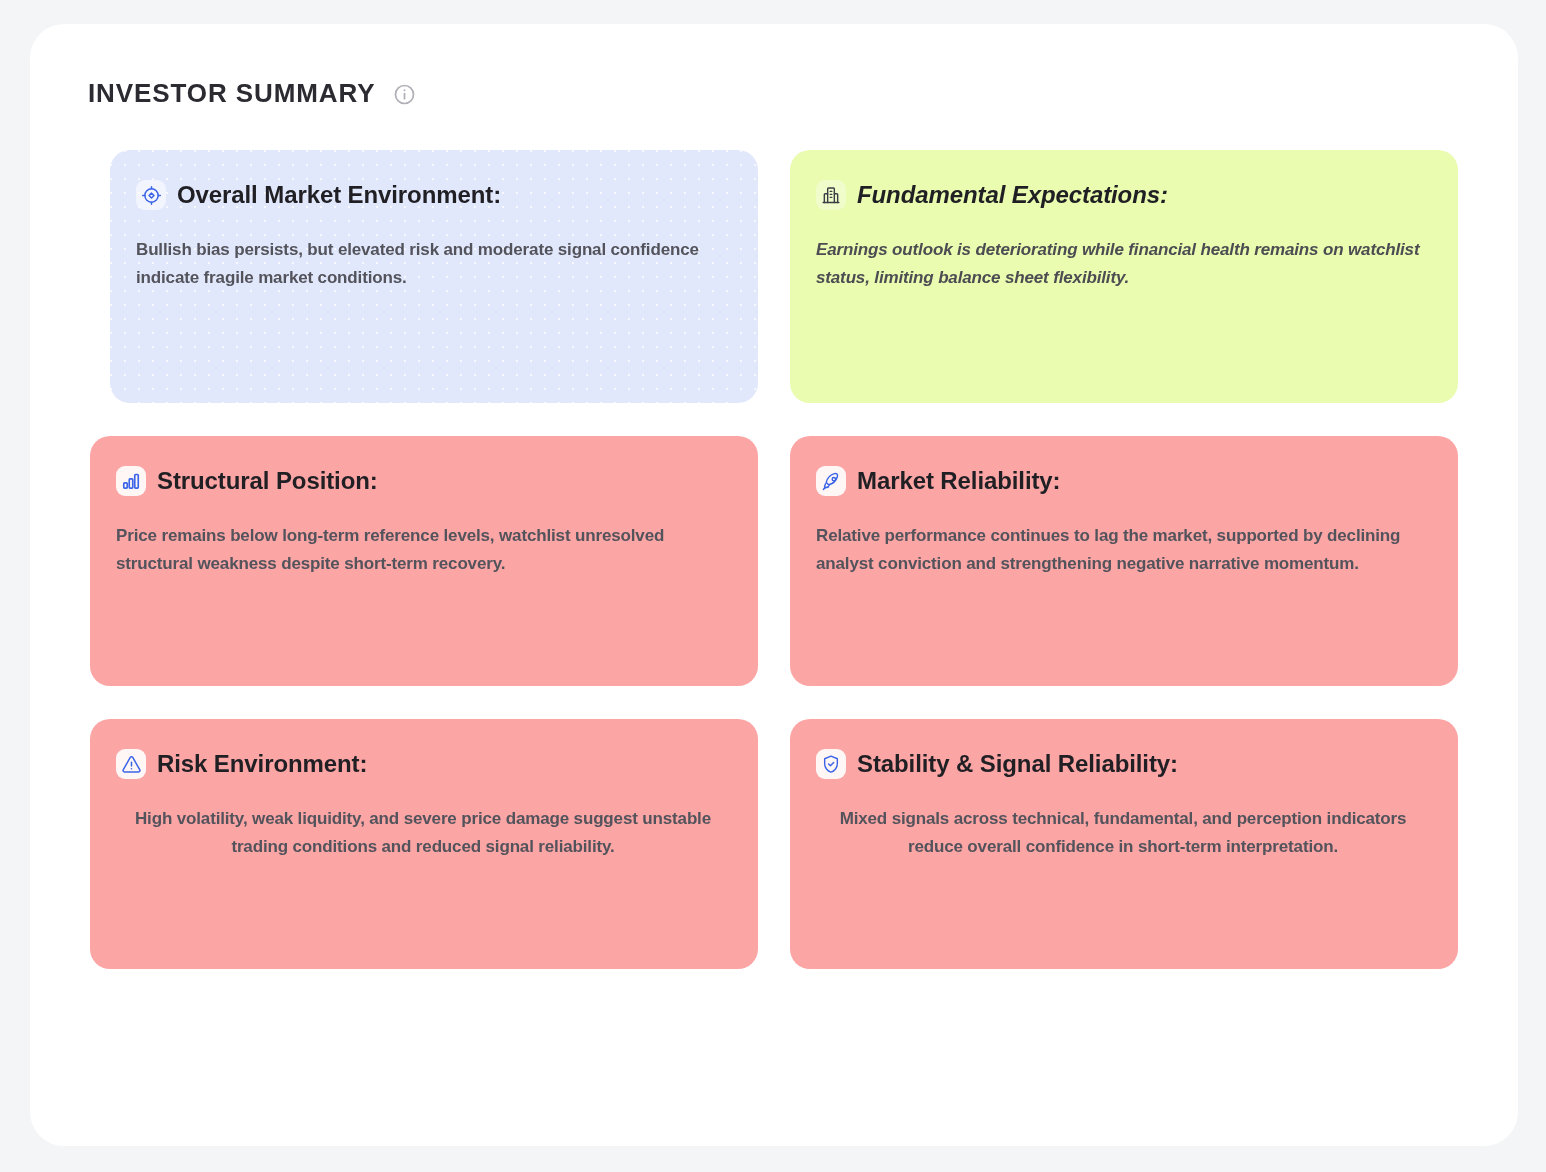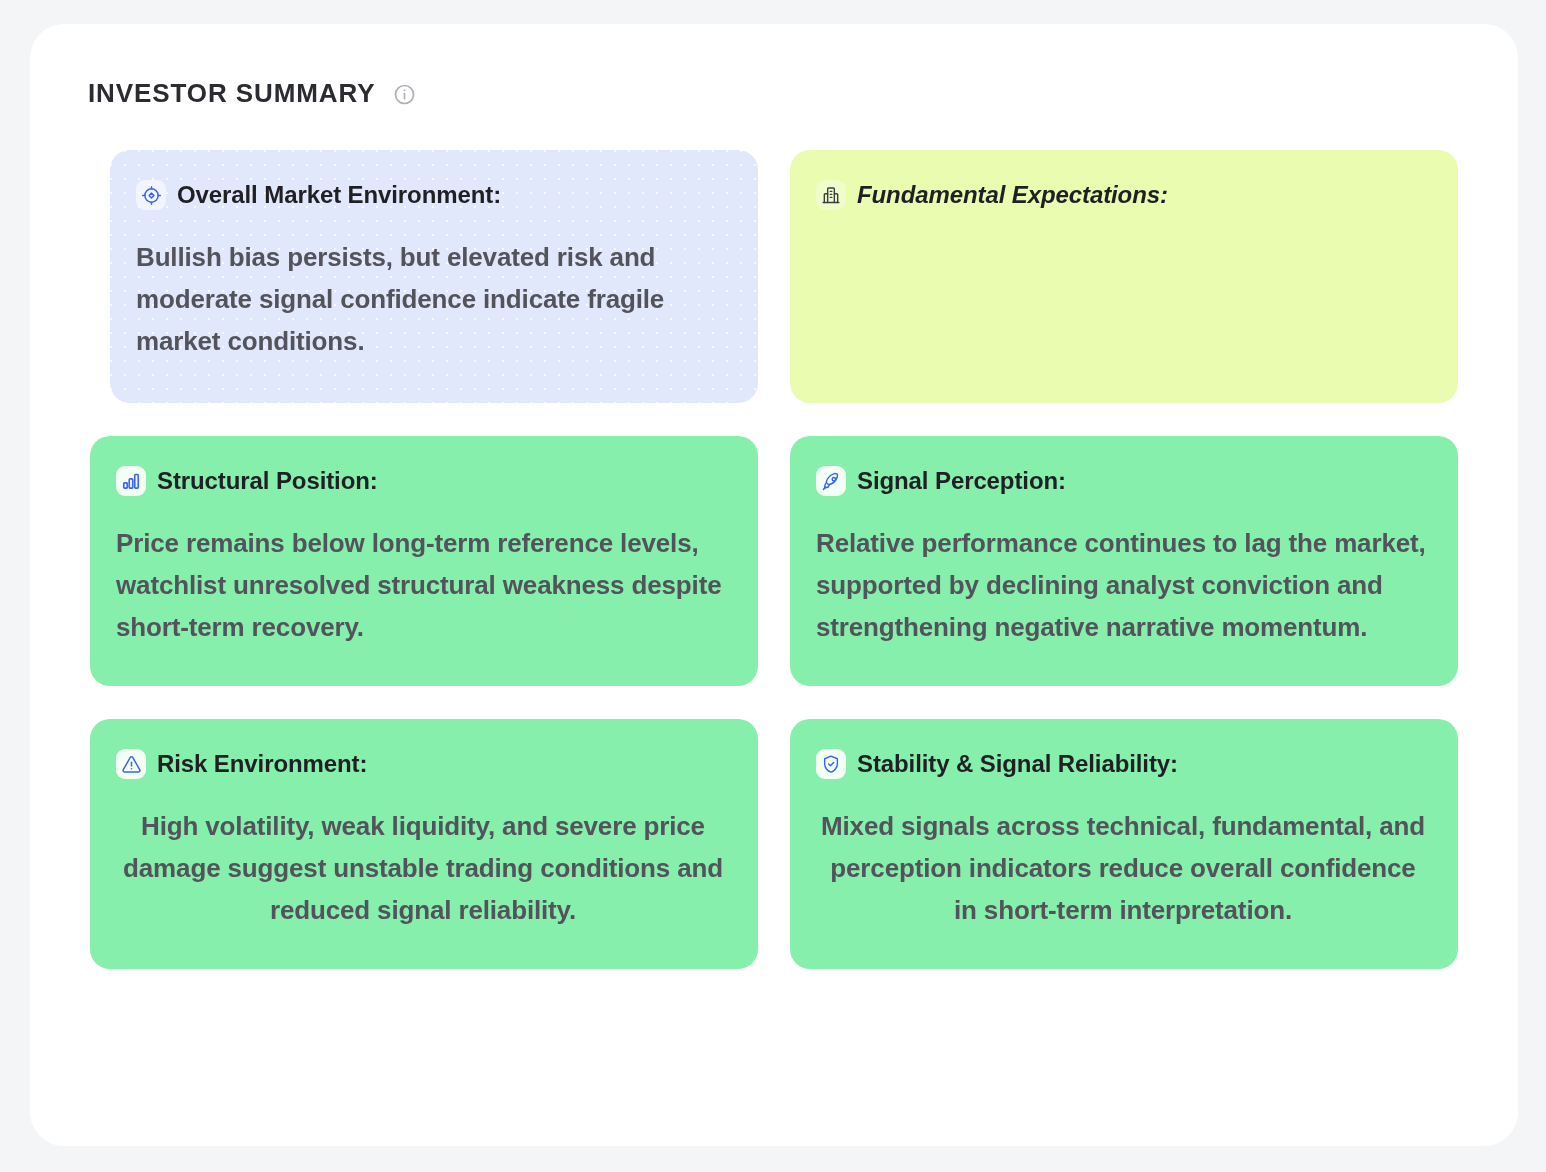--- a/index.html
+++ b/index.html
@@ -79,21 +79,21 @@
     background-size: 14px 14px;
     margin-left: 20px;
   }
   
   .card.theme-lime {
     background-color: #e9fcaf;
     font-style: italic;
   }
   
   .card.theme-gray {
-    background-color: #86efac;
+    background-color: #fca5a5;
   }
 
   .card-head {
     display: flex;
     align-items: center;
     gap: 11px;
     margin-bottom: 26px;
   }
 
   .icon-chip {
@@ -113,21 +113,21 @@
 
   .card-title {
     font-size: 24px;
     font-weight: 700;
     color: #1f1f24;
     line-height: 1.1;
     letter-spacing: -0.1px;
   }
 
   .card-body {
-    font-size: 26px;
+    font-size: 17px;
     font-weight: 700;
     color: #53535c;
     line-height: 1.62;
     letter-spacing: -0.15px;
     max-width: 615px;
   }
   .card.theme-lime .card-body { color: #4c4c52; }
 </style>
 </head>
 <body>
@@ -172,20 +172,21 @@
             <path d="M4 21V11.5a1 1 0 0 1 1-1h3"></path>
             <path d="M16 10.5h3a1 1 0 0 1 1 1V21"></path>
             <line x1="2.6" y1="21" x2="21.4" y2="21"></line>
             <line x1="11" y1="7.6" x2="13" y2="7.6"></line>
             <line x1="11" y1="11.2" x2="13" y2="11.2"></line>
             <line x1="11" y1="14.8" x2="13" y2="14.8"></line>
           </svg>
         </span>
         <span class="card-title">Fundamental Expectations:</span>
       </div>
+      <div class="card-body">Earnings outlook is deteriorating while financial health remains on watchlist status, limiting balance sheet flexibility.</div>
     </div>
 
     <div class="card row2 theme-gray">
       <div class="card-head">
         <span class="icon-chip">
           <svg viewBox="0 0 24 24" width="20" height="20" fill="none" stroke="#3b64e8" stroke-width="2" stroke-linecap="round" stroke-linejoin="round">
             <rect x="3.3" y="14.2" width="4.2" height="6.4" rx="1"></rect>
             <rect x="9.9" y="9.4" width="4.2" height="11.2" rx="1"></rect>
             <rect x="16.5" y="4.2" width="4.2" height="16.4" rx="1"></rect>
           </svg>
@@ -198,21 +199,21 @@
     <div class="card row2 theme-gray">
       <div class="card-head">
         <span class="icon-chip">
           <svg viewBox="0 0 24 24" width="21" height="21" fill="none" stroke="#3b64e8" stroke-width="1.7" stroke-linecap="round" stroke-linejoin="round">
             <path d="M5.2 14.6c-1.1 2.1-1 4.4-1 4.4s2.3.1 4.4-1"></path>
             <path d="M9.4 16.5 7.5 14.6 6 13.1c.9-4.3 4.3-8.6 9.2-10.1 2.6-.8 4.3.9 3.5 3.5-1.5 4.9-5.8 8.3-10.1 9.2z"></path>
             <circle cx="14.7" cy="9.3" r="1.9"></circle>
             <path d="M4.6 19.2 2.8 21"></path>
           </svg>
         </span>
-        <span class="card-title">Signal Perception:</span>
+        <span class="card-title">Market Reliability:</span>
       </div>
       <div class="card-body">Relative performance continues to lag the market, supported by declining analyst conviction and strengthening negative narrative momentum.</div>
     </div>
 
     <div class="card row3 theme-gray">
       <div class="card-head">
         <span class="icon-chip">
           <svg viewBox="0 0 24 24" width="21" height="21" fill="none" stroke="#3b64e8" stroke-width="1.7" stroke-linecap="round" stroke-linejoin="round">
             <path d="M10.6 3.9 2.5 18.1a1.6 1.6 0 0 0 1.4 2.4h16.2a1.6 1.6 0 0 0 1.4-2.4L13.4 3.9a1.6 1.6 0 0 0-2.8 0z"></path>
             <line x1="12" y1="9.3" x2="12" y2="13.6"></line>

